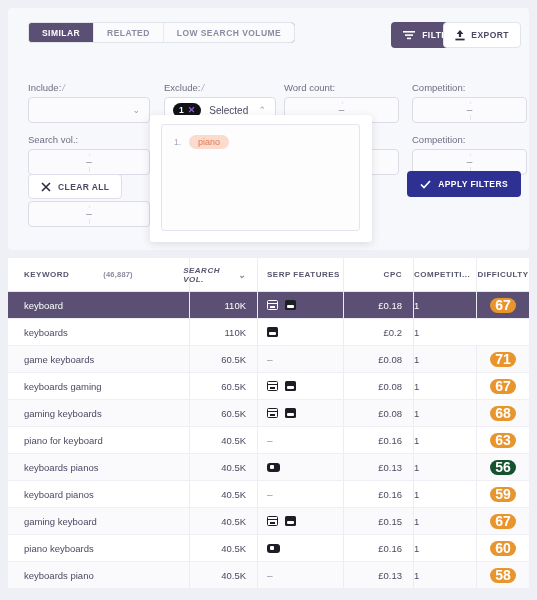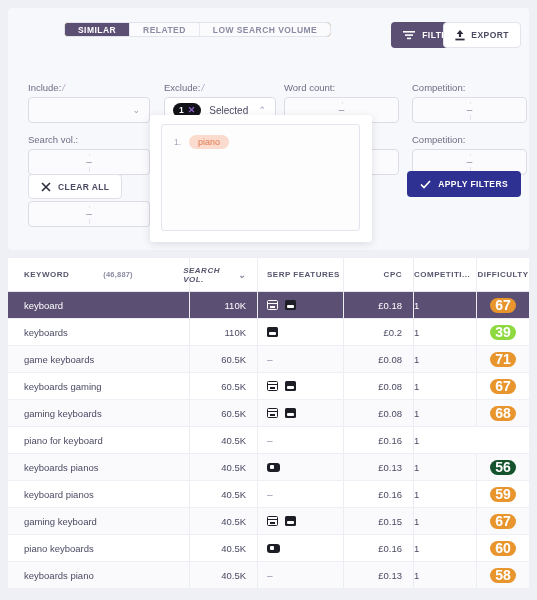--- a/index.html
+++ b/index.html
@@ -13,23 +13,23 @@
 
   
   .top-card {
     position: absolute; left: 8px; top: 8px; width: 521px; height: 242px;
     background: #f7f8fb; border-radius: 4px;
   }
 
   
   .toolbar { position: absolute; left: 0; top: 0; width: 100%; height: 52px; }
   .tabgroup {
-    position: absolute; left: 20px; top: 14px; height: 15px;
+    position: absolute; left: 20px; top: 14px; height: 21px;
     display: flex; background: #a16207;
-    border: 1px solid #e2e4ec; border-radius: 4px; overflow: hidden; margin-left: 36px;
+    border: 1px solid #e2e4ec; border-radius: 4px; overflow: hidden;
   }
   .tab {
     display: flex; align-items: center; padding: 0 13px;
     font-size: 8.5px; font-weight: bold; letter-spacing: .45px;
     color: #8b8ba3; background: #fbfbfd; border-right: 1px solid #e8e9f0;
     cursor: pointer; white-space: nowrap;
   }
   .tab:last-child { border-right: none; }
   .tab.active { background: #5b4f73; color: #ffffff; }
 
@@ -334,23 +334,20 @@
           </div>
         </div>
         <div class="trow tbody-row">
           <div class="cell c-kw">keyboards</div>
           <div class="cell c-vol">110K</div>
           <div class="cell c-serp">
             <span class="serp-ic serp-filled"></span>
           </div>
           <div class="cell c-cpc">£0.2</div>
           <div class="cell c-comp">1</div>
-          <div class="cell c-diff">
-            <span class="badge" style="background: rgb(141, 217, 63);">39</span>
-          </div>
         </div>
         <div class="trow tbody-row">
           <div class="cell c-kw">game keyboards</div>
           <div class="cell c-vol">60.5K</div>
           <div class="cell c-serp">
             <span class="dash">–</span>
           </div>
           <div class="cell c-cpc">£0.08</div>
           <div class="cell c-comp">1</div>
           <div class="cell c-diff">
@@ -384,20 +381,23 @@
           </div>
         </div>
         <div class="trow tbody-row">
           <div class="cell c-kw">piano for keyboard</div>
           <div class="cell c-vol">40.5K</div>
           <div class="cell c-serp">
             <span class="dash">–</span>
           </div>
           <div class="cell c-cpc">£0.16</div>
           <div class="cell c-comp">1</div>
+          <div class="cell c-diff">
+            <span class="badge" style="background: rgb(232, 149, 46);">63</span>
+          </div>
         </div>
         <div class="trow tbody-row">
           <div class="cell c-kw">keyboards pianos</div>
           <div class="cell c-vol">40.5K</div>
           <div class="cell c-serp">
             <span class="serp-ic serp-video"></span>
           </div>
           <div class="cell c-cpc">£0.13</div>
           <div class="cell c-comp">1</div>
           <div class="cell c-diff">

